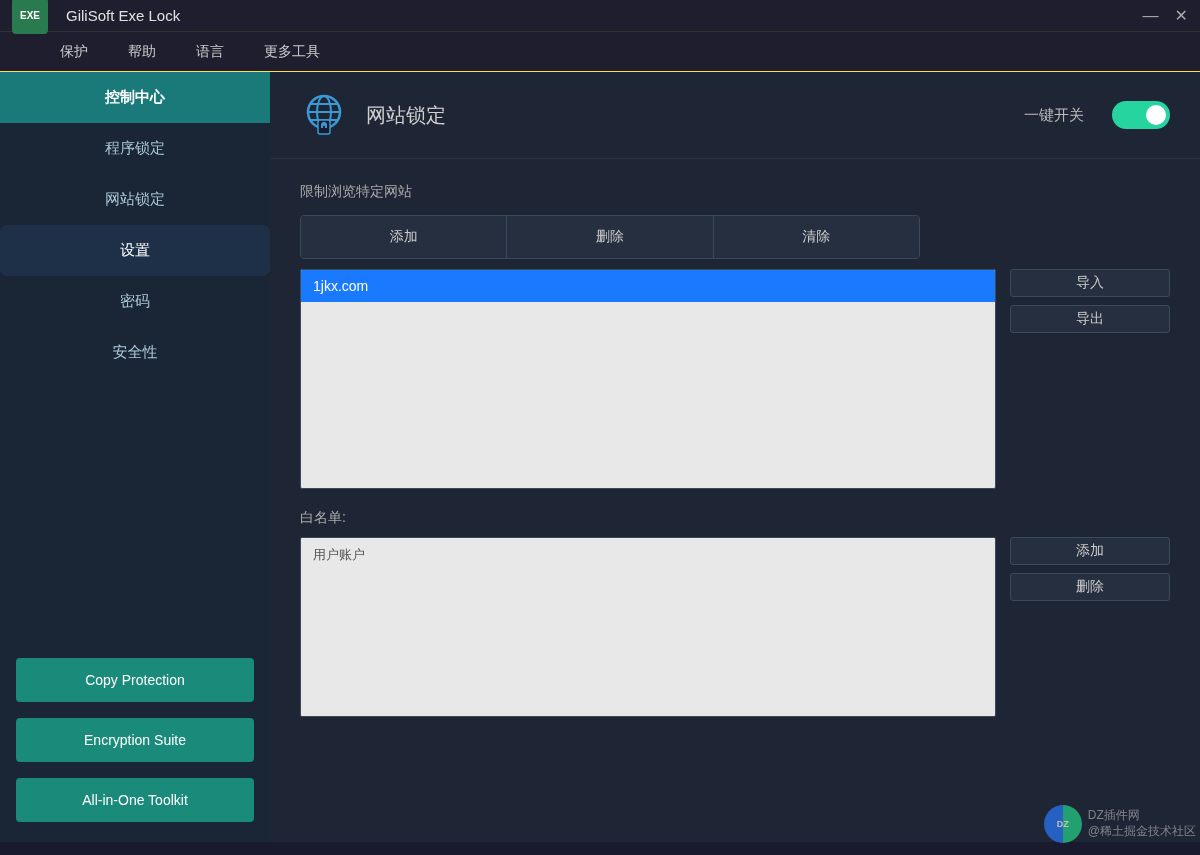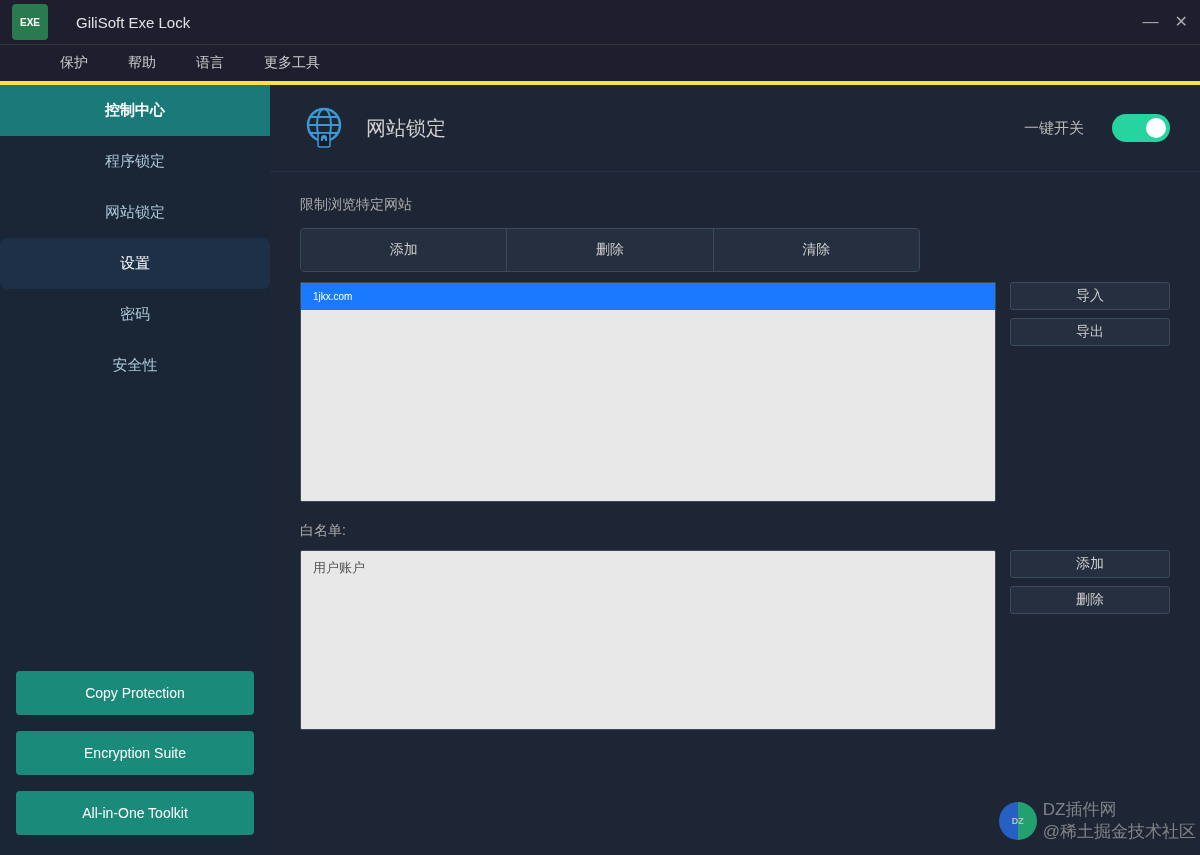--- a/index.html
+++ b/index.html
@@ -10,24 +10,24 @@
       font-family: 'Microsoft YaHei', 'SimHei', sans-serif;
       overflow: hidden;
       color: #ccc;
     }
 
     
     .title-bar {
       display: flex;
       align-items: center;
       background: #1e1e2e;
-      height: 45px;
+      height: 32px;
       padding: 0 12px;
       border-bottom: 1px solid #333;
-      gap: 28px;
+      gap: 18px;
     }
     .title-bar-logo {
       width: 36px;
       height: 36px;
       background: #2a7a4f;
       border-radius: 4px;
       display: flex;
       align-items: center;
       justify-content: center;
       font-size: 10px;
@@ -54,21 +54,21 @@
     }
 
     
     .menu-bar {
       display: flex;
       background: #1e1e2e;
       height: 40px;
       align-items: center;
       padding: 0 60px;
       gap: 40px;
-      border-bottom: 4px solid #fde047;
+      border-bottom: 1px solid #fde047;
     }
     .menu-item {
       color: #ccc;
       font-size: 14px;
       cursor: pointer;
     }
 
     
     .main-layout {
       display: flex;
@@ -215,21 +215,21 @@
       background: #e8e8e8;
       border: 1px solid #3a4a5a;
       border-radius: 2px;
       min-height: 220px;
       overflow-y: auto;
     }
     .list-item-selected {
       background: #1a7aff;
       color: #fff;
       padding: 8px 12px;
-      font-size: 10px;
+      font-size: 14px;
     }
     .list-side-btns {
       display: flex;
       flex-direction: column;
       gap: 8px;
       width: 160px;
     }
     .side-btn {
       background: #252f3f;
       color: #ccc;
@@ -288,21 +288,21 @@
       border-radius: 50%;
       background: conic-gradient(#26d48a 0deg 180deg, #2a7aff 180deg 360deg);
       display: flex;
       align-items: center;
       justify-content: center;
       font-size: 9px;
       color: #fff;
       font-weight: bold;
     }
     .watermark-text {
-      font-size: 17px;
+      font-size: 12px;
       color: #aaa;
       line-height: 1.3;
     }
   </style>
 </head>
 <body>
 
 <div class="title-bar">
   <div class="title-bar-logo">
     <span>EXE</span>

